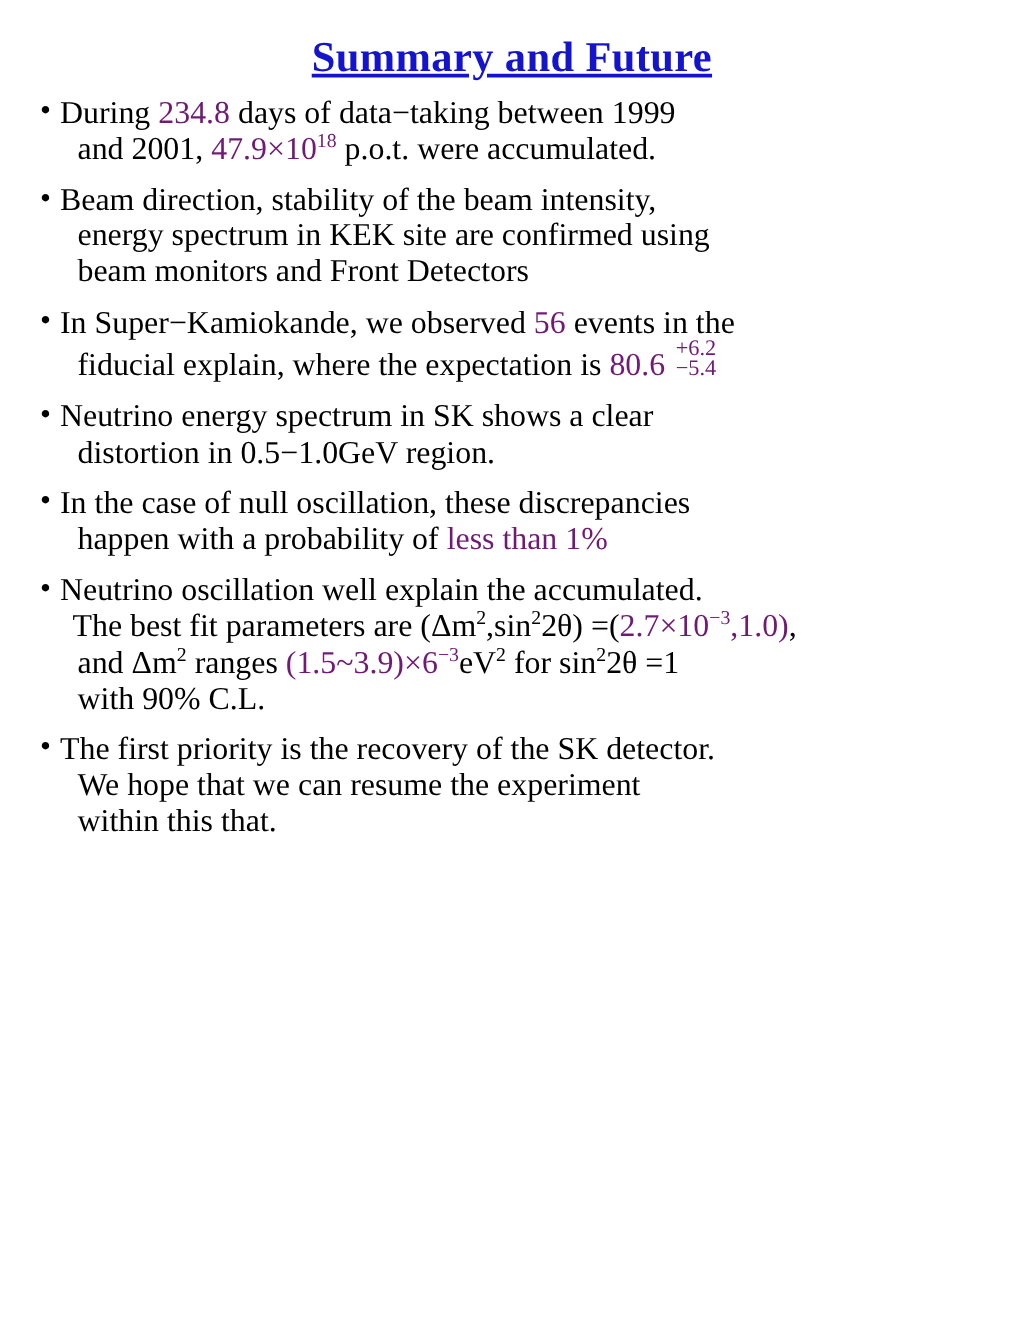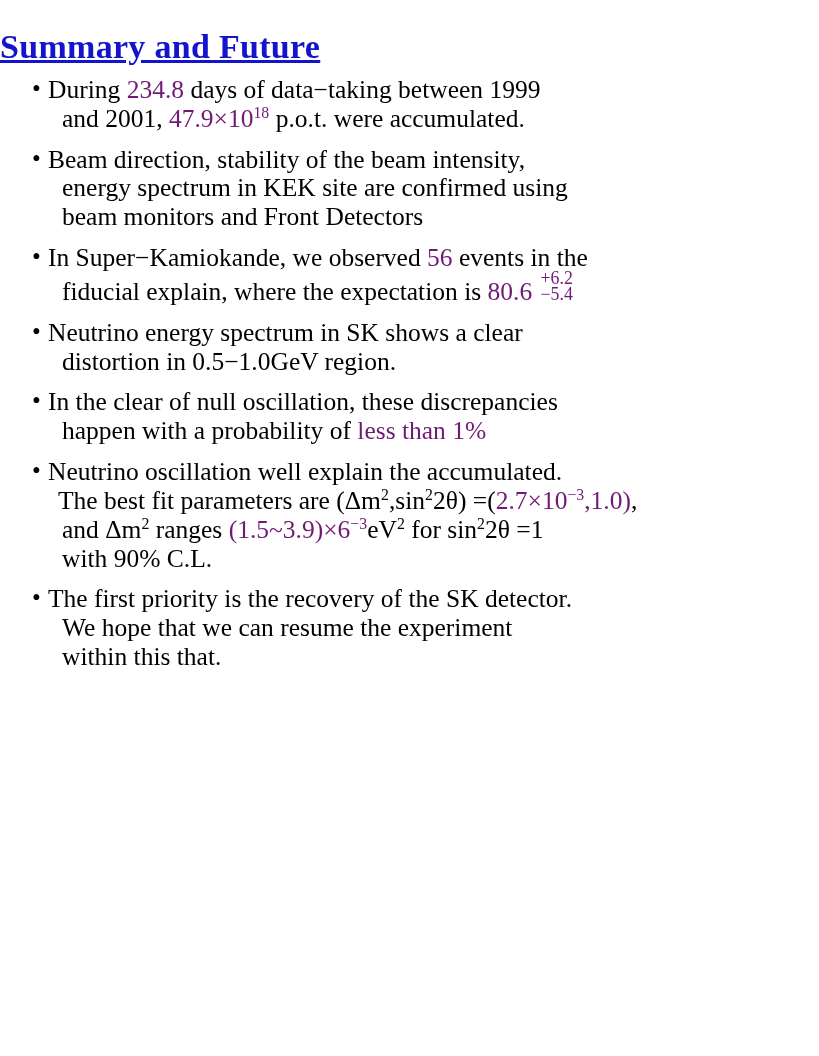--- a/index.html
+++ b/index.html
@@ -16,21 +16,21 @@
     overflow: hidden;
   }
   .slide {
     position: relative;
     width: 819px;
     height: 1056px;
     box-sizing: border-box;
     padding: 0;
   }
   .title {
-    text-align: left;
+    text-align: center;
     font-size: 34px;
     font-weight: bold;
     color: #1414cd;
     text-decoration: underline;
     margin-top: 28px;
     margin-bottom: 10px;
     letter-spacing: 0.3px;
   }
   .body {
     padding: 0 18px 0 32px;
@@ -97,21 +97,21 @@
         <div class="line"><span>In Super−Kamiokande, we observed </span><span class="red">56</span><span> events in the</span></div>
         <div class="line indent1"><span>fiducial explain, where the expectation is </span><span class="red">80.6</span><span> </span><span class="frac red"><span class="up">+6.2</span><span class="dn">−5.4</span></span></div>
       </div>
       <div class="bullet">
         <span class="dot">•</span>
         <div class="line"><span>Neutrino energy spectrum in SK shows a clear</span></div>
         <div class="line indent1"><span>distortion in 0.5−1.0GeV region.</span></div>
       </div>
       <div class="bullet">
         <span class="dot">•</span>
-        <div class="line"><span>In the clear of null oscillation, these discrepancies</span></div>
+        <div class="line"><span>In the case of null oscillation, these discrepancies</span></div>
         <div class="line indent1"><span>happen with a probability of </span><span class="red">less than 1%</span></div>
       </div>
       <div class="bullet">
         <span class="dot">•</span>
         <div class="line"><span>Neutrino oscillation well explain the accumulated.</span></div>
         <div class="line indent2"><span>The best fit parameters are (Δm</span><sup>2</sup><span>,sin</span><sup>2</sup><span>2θ) =(</span><span class="red">2.7×10</span><sup class="red">−3</sup><span class="red">,1.0)</span><span>,</span></div>
         <div class="line indent1"><span>and Δm</span><sup>2</sup><span> ranges </span><span class="red">(1.5~3.9)×6</span><sup class="red">−3</sup><span>eV</span><sup>2</sup><span> for sin</span><sup>2</sup><span>2θ =1</span></div>
         <div class="line indent1"><span>with 90% C.L.</span></div>
       </div>
       <div class="bullet">

